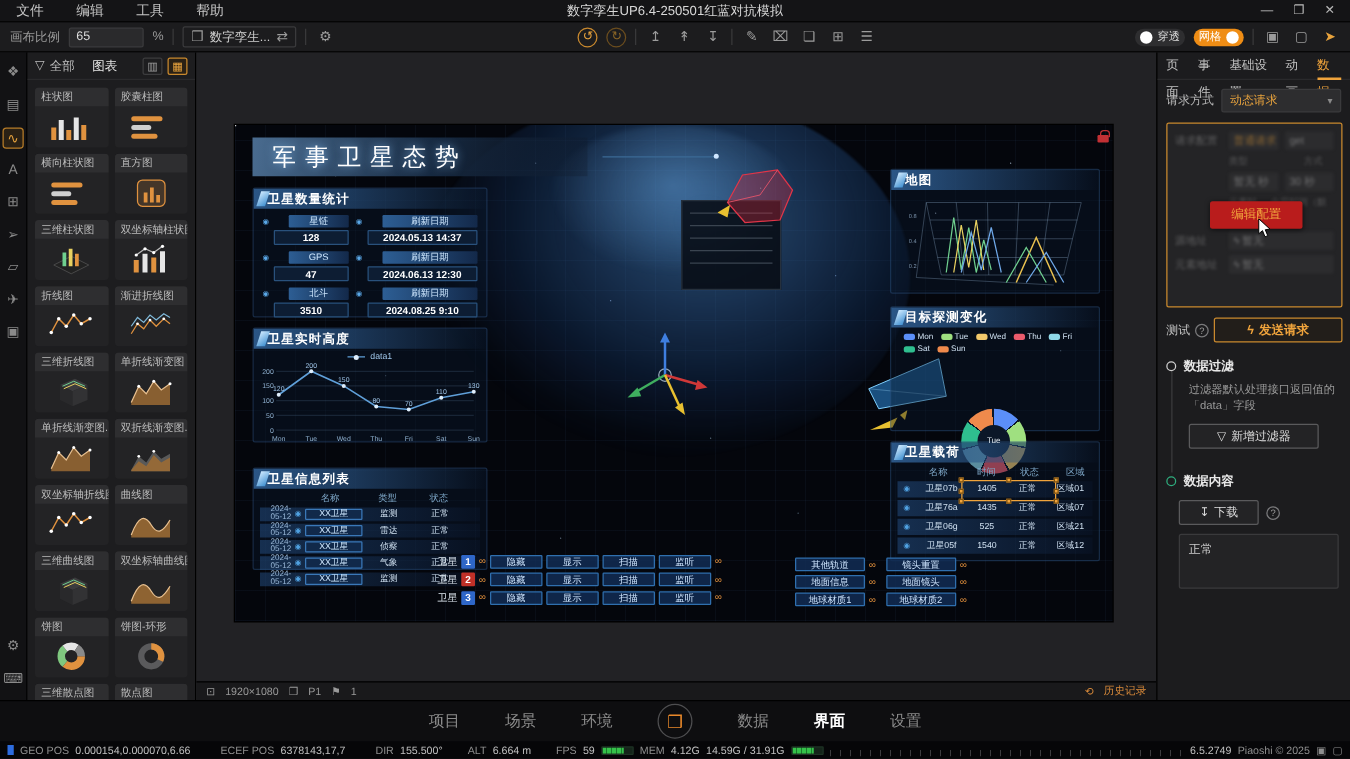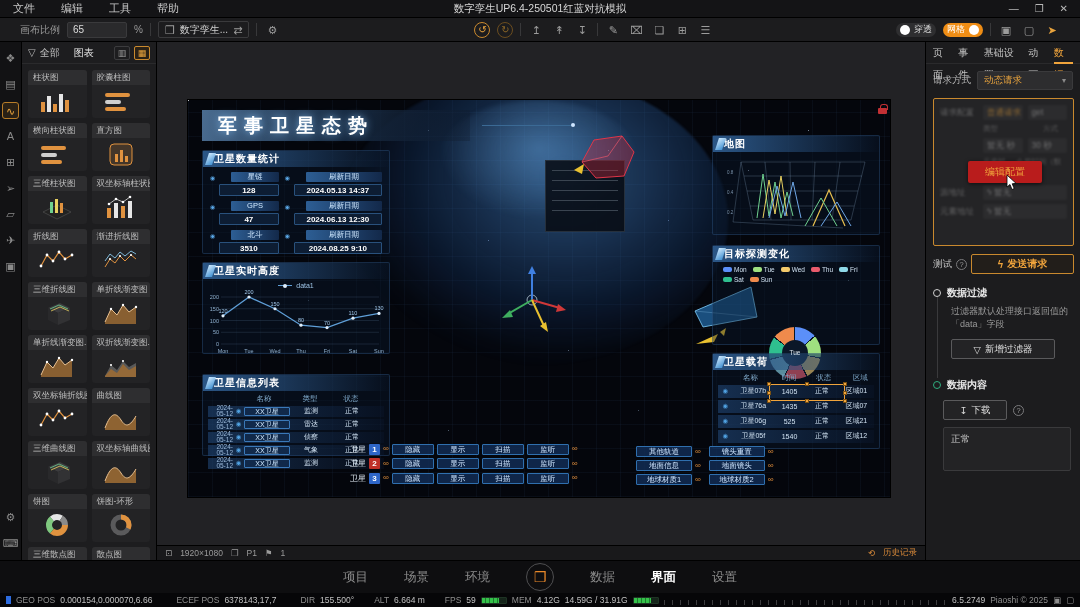--- a/index.html
+++ b/index.html
@@ -4,21 +4,21 @@
 <style>
 *{margin:0;padding:0;box-sizing:border-box}
 html,body{width:1080px;height:607px;overflow:hidden}
 body{background:#101012;font-family:"Liberation Sans","DejaVu Sans",sans-serif;color:#c8c8c8;position:relative;font-size:11px}
 
 .menubar{position:absolute;left:0;top:0;width:1080px;height:18px;background:#141416;display:flex;align-items:center;border-bottom:1px solid #000}
 .menu-item{padding:0 13px;font-size:11px;color:#c6c6c6;cursor:default}
 .win-title{position:absolute;left:50%;transform:translateX(-50%);font-size:10.5px;color:#d8d8d8;white-space:nowrap}
 .win-controls{margin-left:auto;display:flex;gap:16px;padding-right:12px;color:#b8b8b8;font-size:10px}
 
-.toolbar{position:absolute;left:0;top:18px;width:1080px;height:24px;background:#1c1c1e;display:flex;align-items:center;padding:0 20px;gap:7px;border-bottom:1px solid #000}
+.toolbar{position:absolute;left:0;top:18px;width:1080px;height:24px;background:#1c1c1e;display:flex;align-items:center;padding:0 8px;gap:7px;border-bottom:1px solid #000}
 .tb-label{font-size:10px;color:#9a9a9a;white-space:nowrap}
 .scale-input{width:60px;height:16px;background:#2a2a2c;border:1px solid #3a3a3c;border-radius:2px;color:#ddd;font-size:10px;padding:0 5px;font-family:inherit}
 .divider{width:1px;height:13px;background:#38383a}
 .chip{display:flex;align-items:center;gap:5px;height:17px;border:1px solid #3a3a3c;border-radius:2px;padding:0 6px;font-size:10px;color:#cfcfcf}
 .ic{color:#9c9c9c;font-size:11px;width:16px;text-align:center;line-height:16px}
 .ic.orange{color:#e8a33d}
 .round{width:16px;height:16px;border:1.3px solid #c9892e;border-radius:50%;color:#e8a33d;font-size:10px;line-height:14px;text-align:center}
 .round.dim{border-color:#6b4d1e;color:#8a6526}
 .toggle{display:flex;align-items:center;gap:4px;height:14px;border-radius:8px;padding:0 4px;font-size:9px}
 .toggle.off{background:#2e2e30;color:#ddd}
@@ -43,21 +43,21 @@
 
 .canvas{position:absolute;left:157px;top:42px;width:768px;height:518px;background:#222225;overflow:hidden}
 .cfooter{position:absolute;left:0;top:503px;width:768px;height:15px;background:#19191b;border-top:1px solid #000;display:flex;align-items:center;gap:8px;padding:0 8px;font-size:8.5px;color:#9a9a9a}
 .cfooter .hist{margin-left:auto;color:#d98a3a}
 .artboard{position:absolute;left:31px;top:58px;width:702px;height:397px;background:#04060c;box-shadow:0 0 0 1px #000;overflow:hidden;background-image:repeating-linear-gradient(0deg,rgba(50,80,120,.10) 0 1px,transparent 1px 24px),repeating-linear-gradient(90deg,rgba(50,80,120,.10) 0 1px,transparent 1px 24px)}
 .stars{position:absolute;left:0;top:0;width:1px;height:1px;background:#fff;border-radius:50%;box-shadow:80px 40px 0 #9ab,160px 90px 0 #78a,240px 30px 0 #abc,300px 140px 0 #89b,420px 50px 0 #9ab,480px 120px 0 #78a,560px 70px 0 #abc,120px 200px 0 #567,620px 30px 0 #9ab,660px 180px 0 #678,380px 250px 0 #789,450px 310px 0 #567,260px 330px 0 #678,540px 350px 0 #789}
 .globe{position:absolute;left:150px;top:-25px;width:390px;height:290px;border-radius:50%;background:radial-gradient(ellipse at 58% 35%,rgba(70,135,205,.55),rgba(28,70,130,.28) 48%,rgba(10,25,50,.12) 66%,transparent 72%);filter:blur(1px)}
 .globe2{position:absolute;left:250px;top:0px;width:200px;height:120px;border-radius:50%;background:radial-gradient(ellipse at 50% 40%,rgba(120,190,255,.35),transparent 70%);filter:blur(2px)}
 .termbox{position:absolute;left:357px;top:60px;width:80px;height:72px;background:rgba(8,12,20,.88);border:1px solid #26303c}
 .termbox i{display:block;height:1px;background:#3a4450;margin:9px 6px 0}
-.dash-title{position:absolute;left:14px;top:10px;width:268px;height:31px;background:linear-gradient(100deg,#4a6c90,#16283f 55%,rgba(12,20,34,.25));display:flex;align-items:center;padding-left:16px;color:#fff;font-size:19px;font-weight:bold;letter-spacing:7px;text-shadow:0 0 8px rgba(140,200,255,.8)}
+.dash-title{position:absolute;left:14px;top:10px;width:268px;height:31px;background:linear-gradient(100deg,#4a6c90,#16283f 55%,rgba(12,20,34,.25));display:flex;align-items:center;padding-left:16px;color:#fff;font-size:19px;font-weight:normal;letter-spacing:7px;text-shadow:0 0 8px rgba(140,200,255,.8)}
 .title-line{position:absolute;left:294px;top:25px;width:90px;height:1px;background:#3b6a95}
 .title-line::after{content:'';position:absolute;right:-3px;top:-2px;width:4px;height:4px;background:#cfe6ff;border-radius:50%}
 .lock{position:absolute;left:690px;top:8px;width:9px;height:6px;background:#c23034;border-radius:1px}
 .lock::before{content:'';position:absolute;left:1.5px;top:-4px;width:6px;height:5px;border:1.2px solid #c23034;border-bottom:none;border-radius:3px 3px 0 0}
 
 .dp{position:absolute;background:rgba(10,24,44,.40);border:1px solid rgba(70,120,180,.28);border-radius:2px}
 .dp-h{height:16px;display:flex;align-items:center;background:linear-gradient(90deg,rgba(45,90,140,.95),rgba(12,28,55,.08));color:#fff;font-size:10px;font-weight:bold;letter-spacing:1px;padding-left:11px;position:relative}
 .dp-h::before{content:'';position:absolute;left:4px;top:2px;bottom:2px;width:7px;background:linear-gradient(135deg,#cfeaff,#3f8fd0);transform:skewX(-18deg)}
 .stat-row{display:flex;gap:6px;margin:5px 7px 0}
 .stat-cell{display:flex;flex-direction:column;gap:2px}

